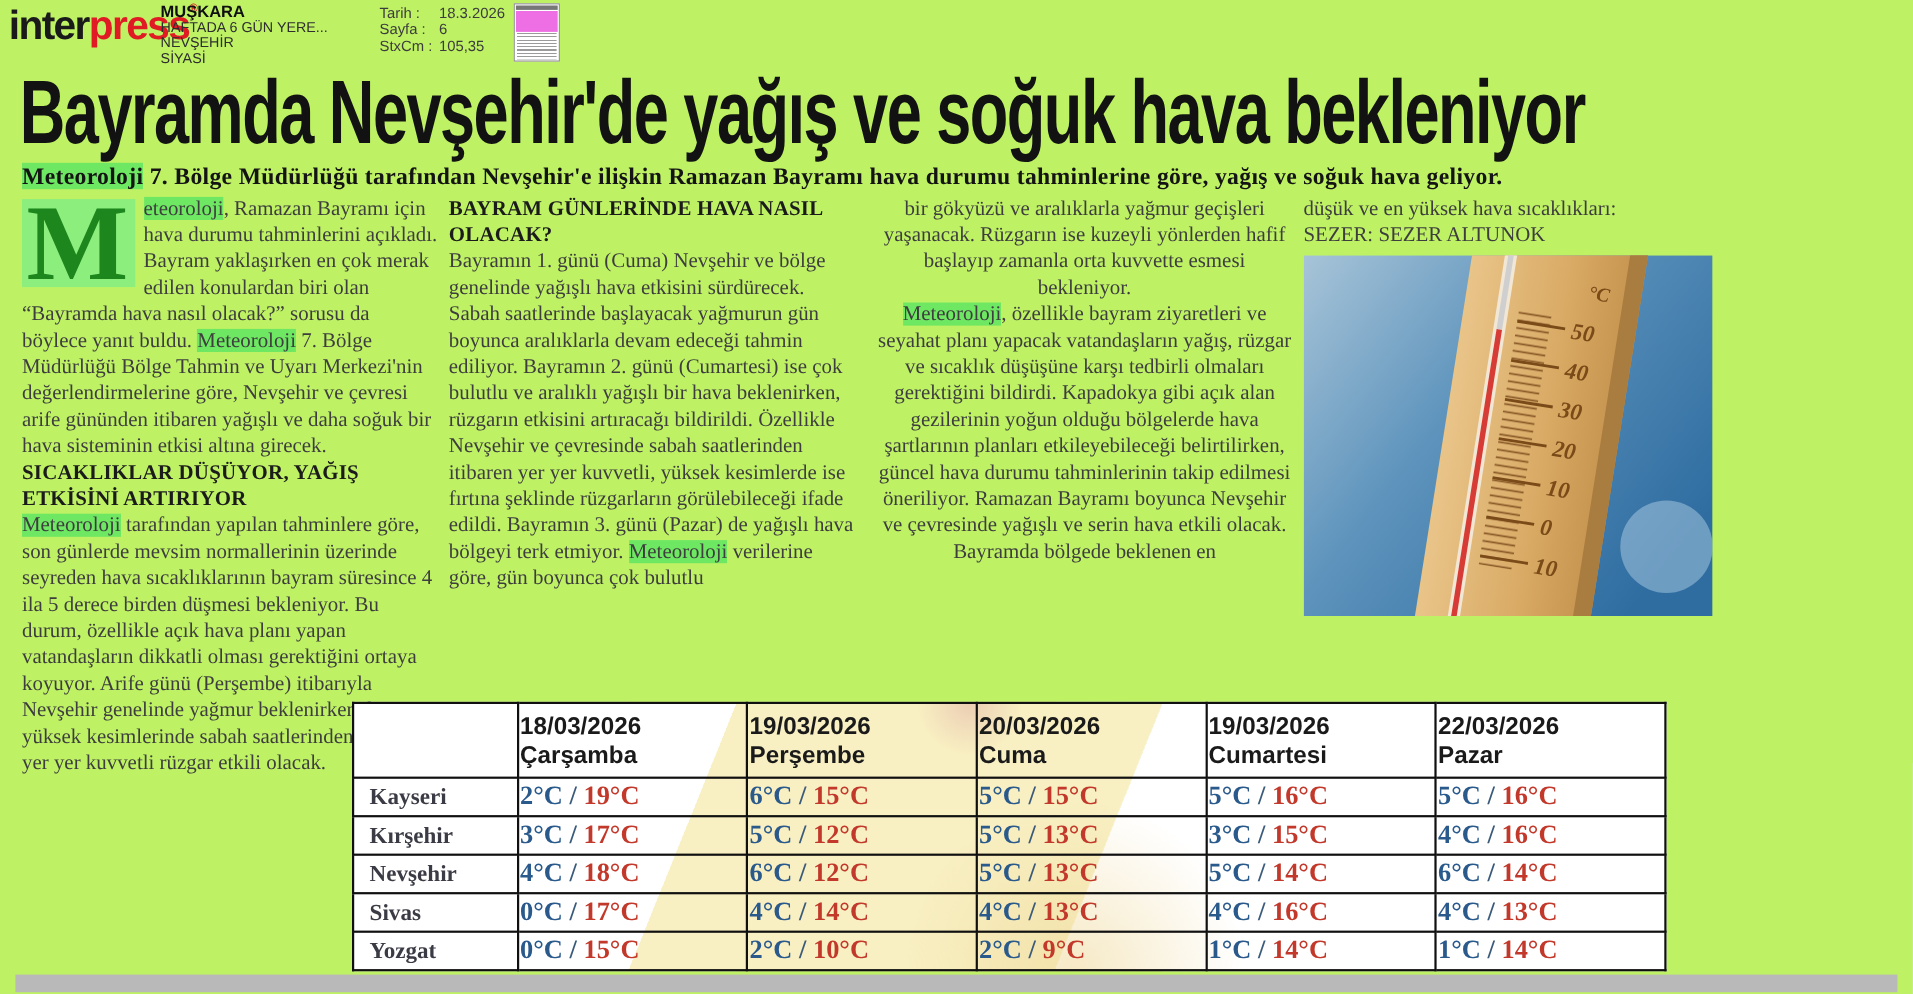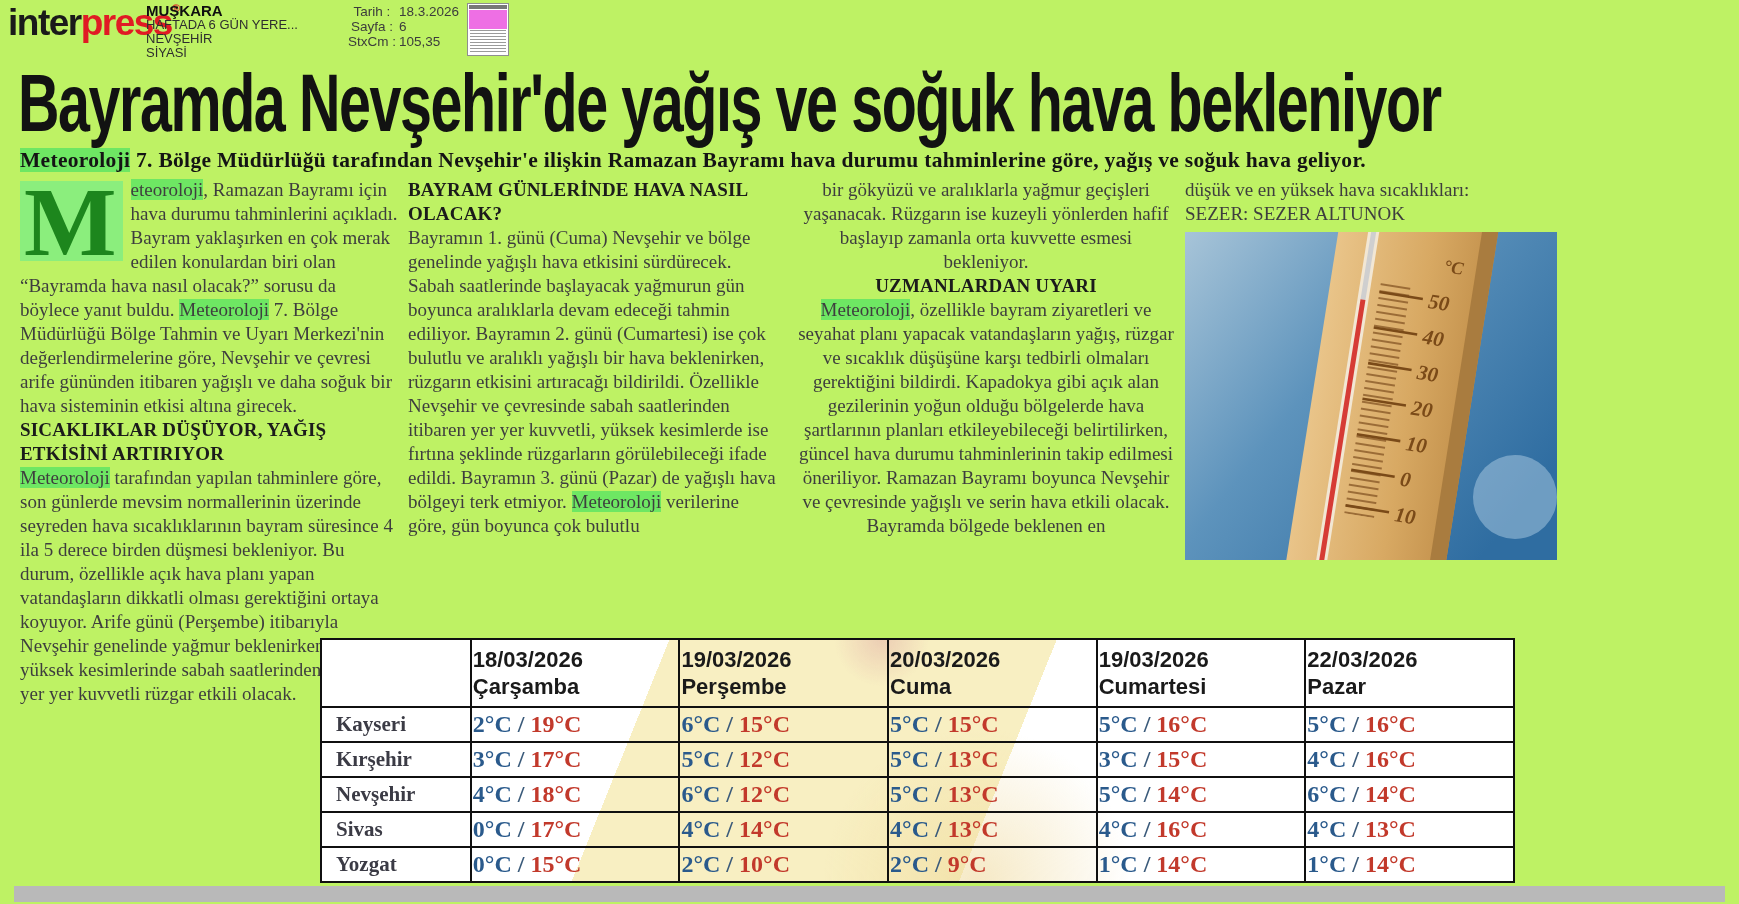--- a/index.html
+++ b/index.html
@@ -9,21 +9,21 @@
   
   .logo{position:absolute;left:8px;top:2px;font-size:37px;font-weight:bold;letter-spacing:-1.5px;}
   .logo .black{color:#1a1a1a;}
   .logo .red{color:#e01b24;}
   .logo sup{font-size:11px;color:#e01b24;vertical-align:top;}
   .pubinfo{position:absolute;left:146px;top:4px;line-height:14px;color:#222;}
   .pubinfo .pubname{font-weight:bold;font-size:15px;color:#0f0f0f;}
   .pubinfo .publine{font-size:13px;color:#2e2e2e;}
   .meta{position:absolute;left:345px;top:4px;font-size:13.5px;color:#3c3c3c;line-height:15px;}
   .meta .row{display:flex;}
-  .meta .lab{width:54px;text-align:center;}
+  .meta .lab{width:54px;}
   .thumb{position:absolute;left:467px;top:3px;width:42px;height:53px;background:#fff;
          border:1px solid #8f8f8f;box-sizing:border-box;}
   .thumb .mast{height:4px;background:#777;margin:1px 1px 0 1px;}
   .thumb .mag{height:19px;background:#ee6fe4;margin:1px 1px 0 1px;}
   .thumb .lines{height:24px;margin:1px 2px 0 2px;
       background:repeating-linear-gradient(#9a9a9a 0 1px,#fff 1px 3px);}
 
   
   .headline{position:absolute;left:18px;top:64px;font-size:82px;line-height:78px;font-weight:bold;
             letter-spacing:-2px;color:#121212;white-space:nowrap;
@@ -111,21 +111,20 @@
     <p><span class="hl">Meteoroloji</span><span> tarafından yapılan tahminlere göre, son günlerde mevsim normallerinin üzerinde seyreden hava sıcaklıklarının bayram süresince 4 ila 5 derece birden düşmesi bekleniyor. Bu durum, özellikle açık hava planı yapan vatandaşların dikkatli olması gerektiğini ortaya koyuyor. Arife günü (Perşembe) itibarıyla Nevşehir genelinde yağmur beklenirken, kentin yüksek kesimlerinde sabah saatlerinden itibaren yer yer kuvvetli rüzgar etkili olacak.</span></p>
   </div>
 
   <div class="col col2">
     <p class="subhead">BAYRAM GÜNLERİNDE HAVA NASIL OLACAK?</p>
     <p><span>Bayramın 1. günü (Cuma) Nevşehir ve bölge genelinde yağışlı hava etkisini sürdürecek. Sabah saatlerinde başlayacak yağmurun gün boyunca aralıklarla devam edeceği tahmin ediliyor. Bayramın 2. günü (Cumartesi) ise çok bulutlu ve aralıklı yağışlı bir hava beklenirken, rüzgarın etkisini artıracağı bildirildi. Özellikle Nevşehir ve çevresinde sabah saatlerinden itibaren yer yer kuvvetli, yüksek kesimlerde ise fırtına şeklinde rüzgarların görülebileceği ifade edildi. Bayramın 3. günü (Pazar) de yağışlı hava bölgeyi terk etmiyor. </span><span class="hl">Meteoroloji</span><span> verilerine göre, gün boyunca çok bulutlu</span></p>
   </div>
 
   <div class="col col3">
     <p>bir gökyüzü ve aralıklarla yağmur geçişleri yaşanacak. Rüzgarın ise kuzeyli yönlerden hafif başlayıp zamanla orta kuvvette esmesi bekleniyor.</p>
-    <p class="subhead">UZMANLARDAN UYARI</p>
     <p><span class="hl">Meteoroloji</span><span>, özellikle bayram ziyaretleri ve seyahat planı yapacak vatandaşların yağış, rüzgar ve sıcaklık düşüşüne karşı tedbirli olmaları gerektiğini bildirdi. Kapadokya gibi açık alan gezilerinin yoğun olduğu bölgelerde hava şartlarının planları etkileyebileceği belirtilirken, güncel hava durumu tahminlerinin takip edilmesi öneriliyor. Ramazan Bayramı boyunca Nevşehir ve çevresinde yağışlı ve serin hava etkili olacak. Bayramda bölgede beklenen en</span></p>
   </div>
 
   <div class="col col4">
     <p>düşük ve en yüksek hava sıcaklıkları:</p>
     <p>SEZER: SEZER ALTUNOK</p>
   </div>
 
   <div class="photo">
     <svg width="372" height="328" viewBox="0 0 372 328">

